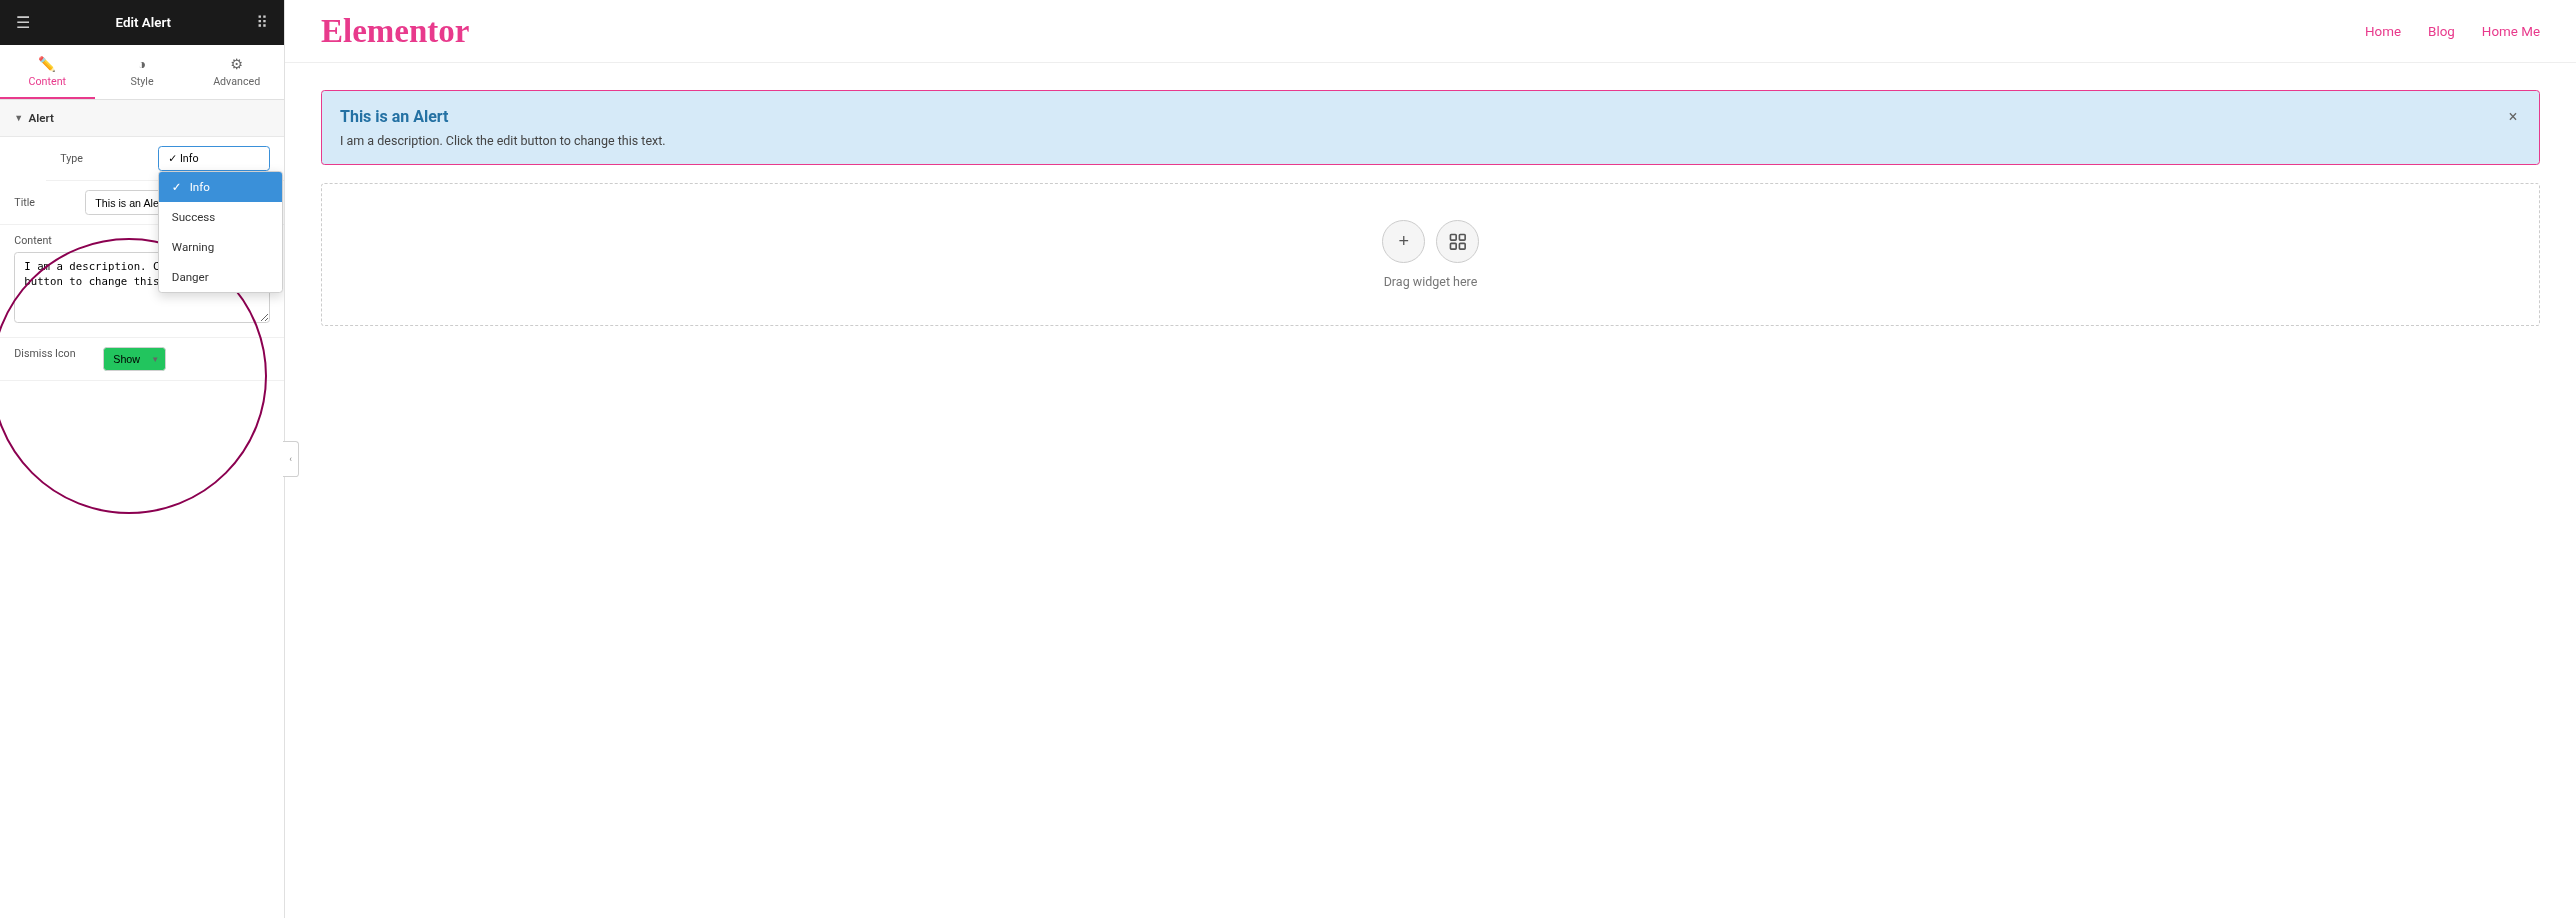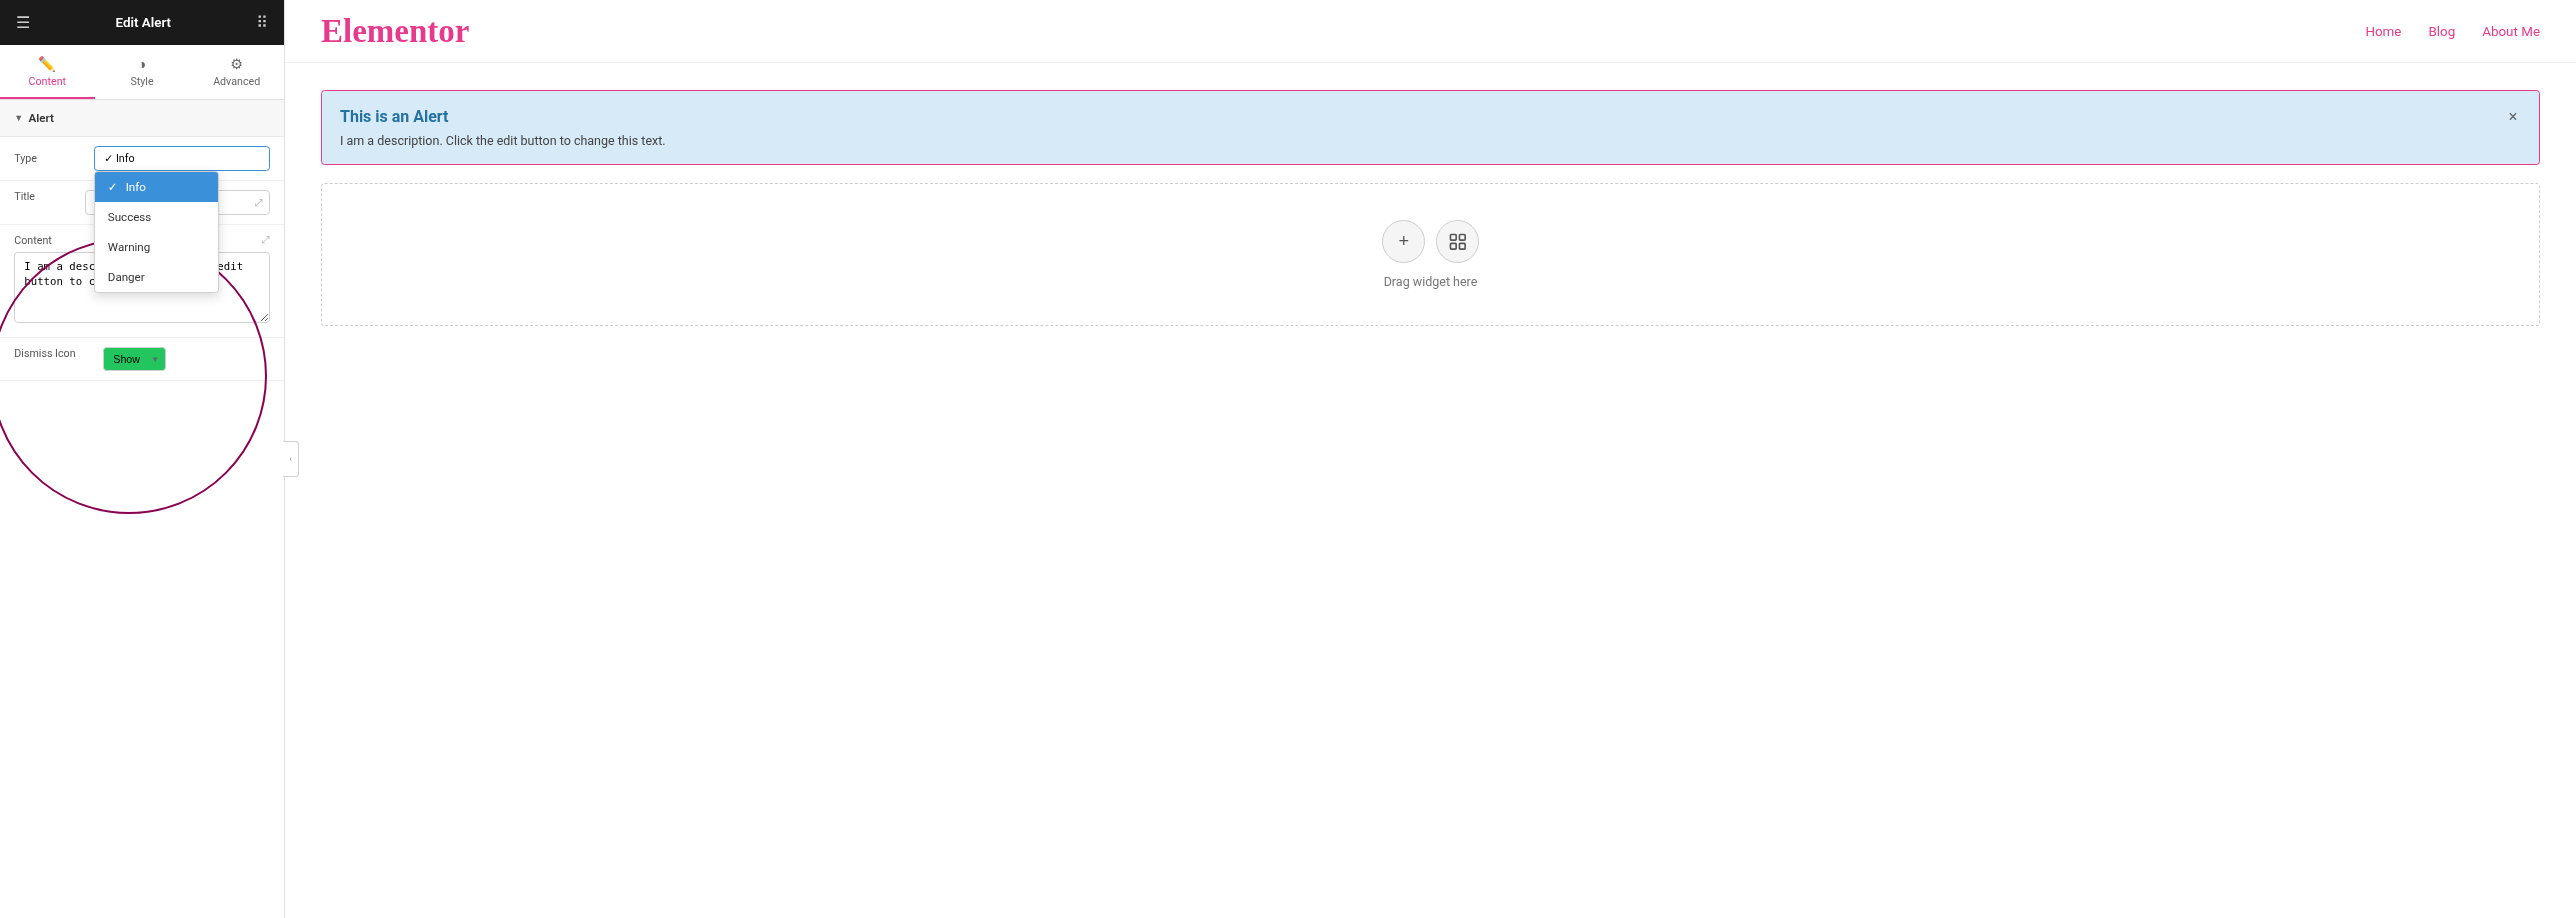--- a/index.html
+++ b/index.html
@@ -91,21 +91,22 @@
     .section-header .arrow {
       font-size: 9px;
       color: #666;
     }
 
     .field-row {
       display: flex;
       align-items: center;
       padding: 9px 14.3px;
       border-bottom: 0.9px solid #f0f0f0;
-      gap: 9px;
+      gap: 27px;
+      margin-left: 46px;
     }
 
     .field-label {
       font-size: 10.7px;
       color: #555;
       min-width: 71px;
       flex-shrink: 0;
     }
 
     .field-control {
@@ -167,20 +168,21 @@
       width: 276px;
       height: 276px;
       border: 2.7px solid #8b0050;
       border-radius: 50%;
       pointer-events: none;
       z-index: 50;
     }
 
     .title-row {
       display: flex;
+      align-items: center;
       padding: 9px 14.3px;
       border-bottom: 0.9px solid #f0f0f0;
     }
 
     .title-field-label {
       font-size: 10.7px;
       color: #555;
       min-width: 71px;
     }
 
@@ -543,21 +545,21 @@
 
 <div class="collapse-btn">‹</div>
 
 <div class="main-area">
 
   <div class="main-header">
     <span class="brand-logo">Elementor</span>
     <div class="nav-links">
       <a class="nav-link">Home</a>
       <a class="nav-link">Blog</a>
-      <a class="nav-link">About Me</a>
+      <a class="nav-link">Home Me</a>
     </div>
   </div>
 
   <div class="main-body">
 
     <div class="alert-widget">
       <div class="alert-content">
         <div class="alert-title">This is an Alert</div>
         <div class="alert-desc">I am a description. Click the edit button to change this text.</div>
       </div>

